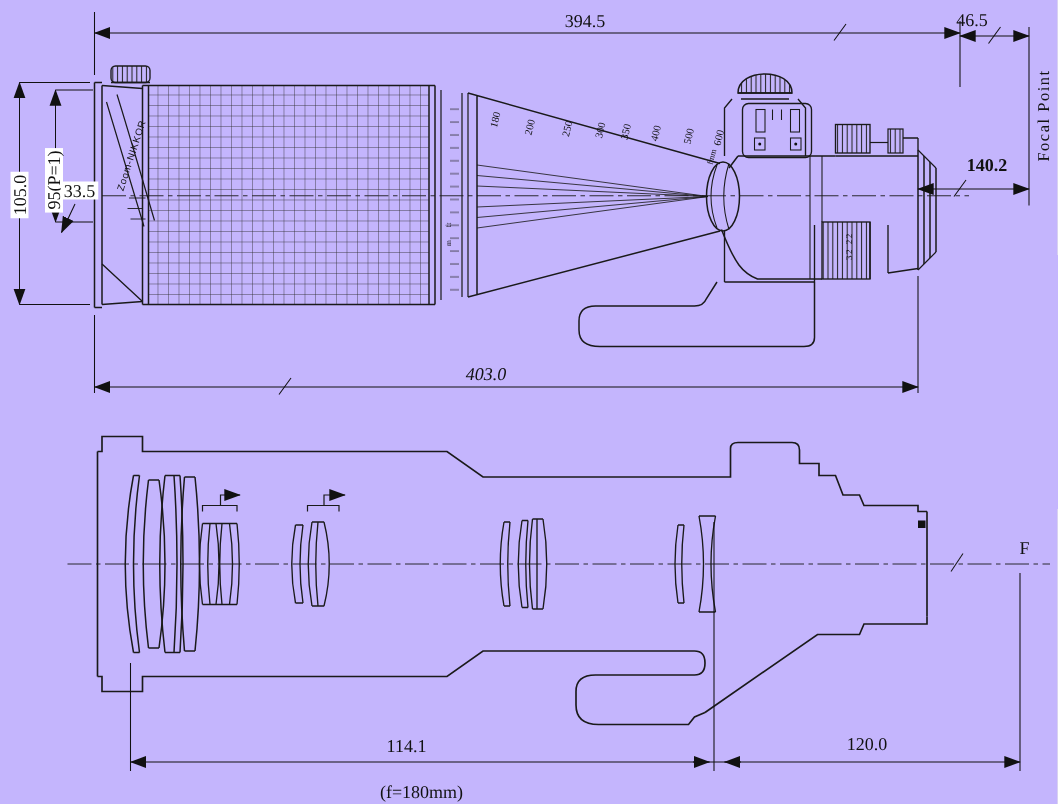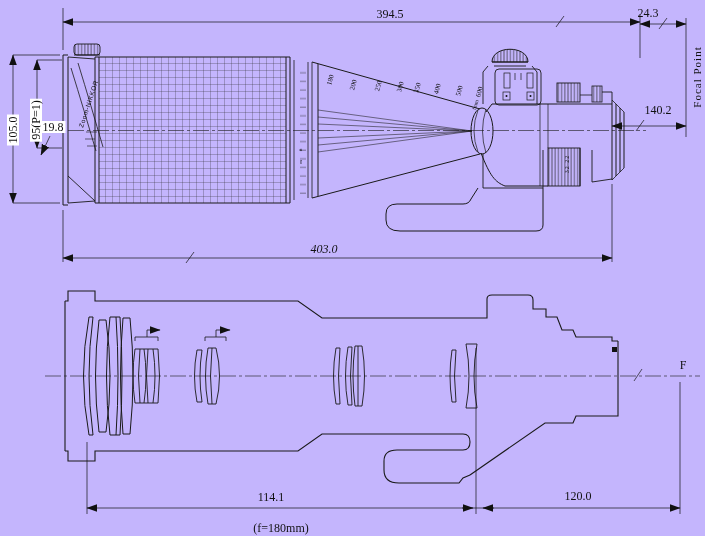--- a/index.html
+++ b/index.html
@@ -172,27 +172,27 @@
     <path d="M50,136 L41,155" marker-end="url(#arr)"></path>
 
     <path d="M87,442 V514 M476,348 V514 M680,382 V514"></path>
     <path d="M87,508 H680" marker-start="url(#arr)" marker-end="url(#arr)"></path>
     <path d="M462,508 H473" marker-end="url(#arr)"></path>
     <path d="M494,508 H483" marker-end="url(#arr)"></path>
   </g>
 </svg>
 
 <span class="lbl" style="left:390px;top:14px;">394.5</span>
-<span class="lbl" style="left:648px;top:13px;">24.3</span>
+<span class="lbl" style="left:648px;top:13px;">46.5</span>
 <span class="lbl fp rot90" style="left:697px;top:77px;">Focal Point</span>
-<span class="lbl" style="left:658px;top:110px;">140.2</span>
+<span class="lbl" style="left:658px;top:110px;font-weight:bold;">140.2</span>
 <span class="lbl" style="left:324px;top:249px;font-style:italic;">403.0</span>
 <span class="lbl bg rot90" style="left:13px;top:130px;">105.0</span>
 <span class="lbl bg rot90" style="left:36px;top:120px;">95(P=1)</span>
-<span class="lbl bg" style="left:53px;top:127px;">19.8</span>
+<span class="lbl bg" style="left:53px;top:127px;">33.5</span>
 
 <span class="lbl name rot72" style="left:89px;top:104px;">Zoom-NIKKOR</span>
 
 <span class="lbl small7 rot75" style="left:331px;top:80px;">180</span>
 <span class="lbl small7 rot75" style="left:354px;top:85px;">200</span>
 <span class="lbl small7 rot75" style="left:379px;top:86px;">250</span>
 <span class="lbl small7 rot75" style="left:401px;top:87px;">300</span>
 <span class="lbl small7 rot75" style="left:418px;top:88px;">350</span>
 <span class="lbl small7 rot75" style="left:438px;top:89px;">400</span>
 <span class="lbl small7 rot75" style="left:460px;top:91px;">500</span>

